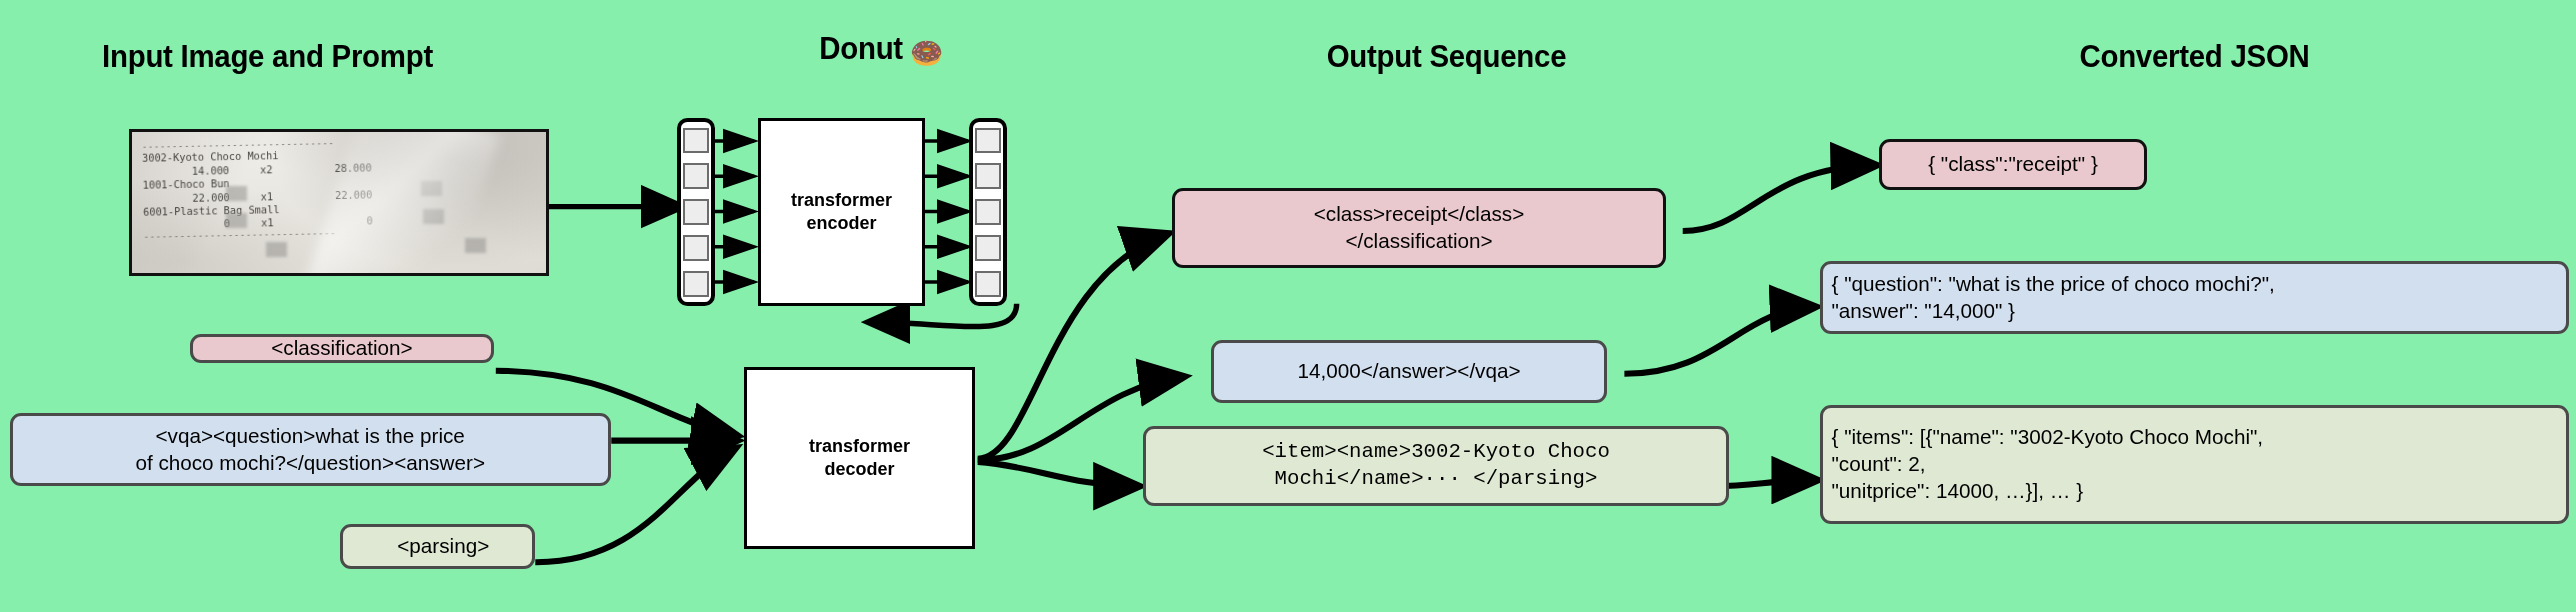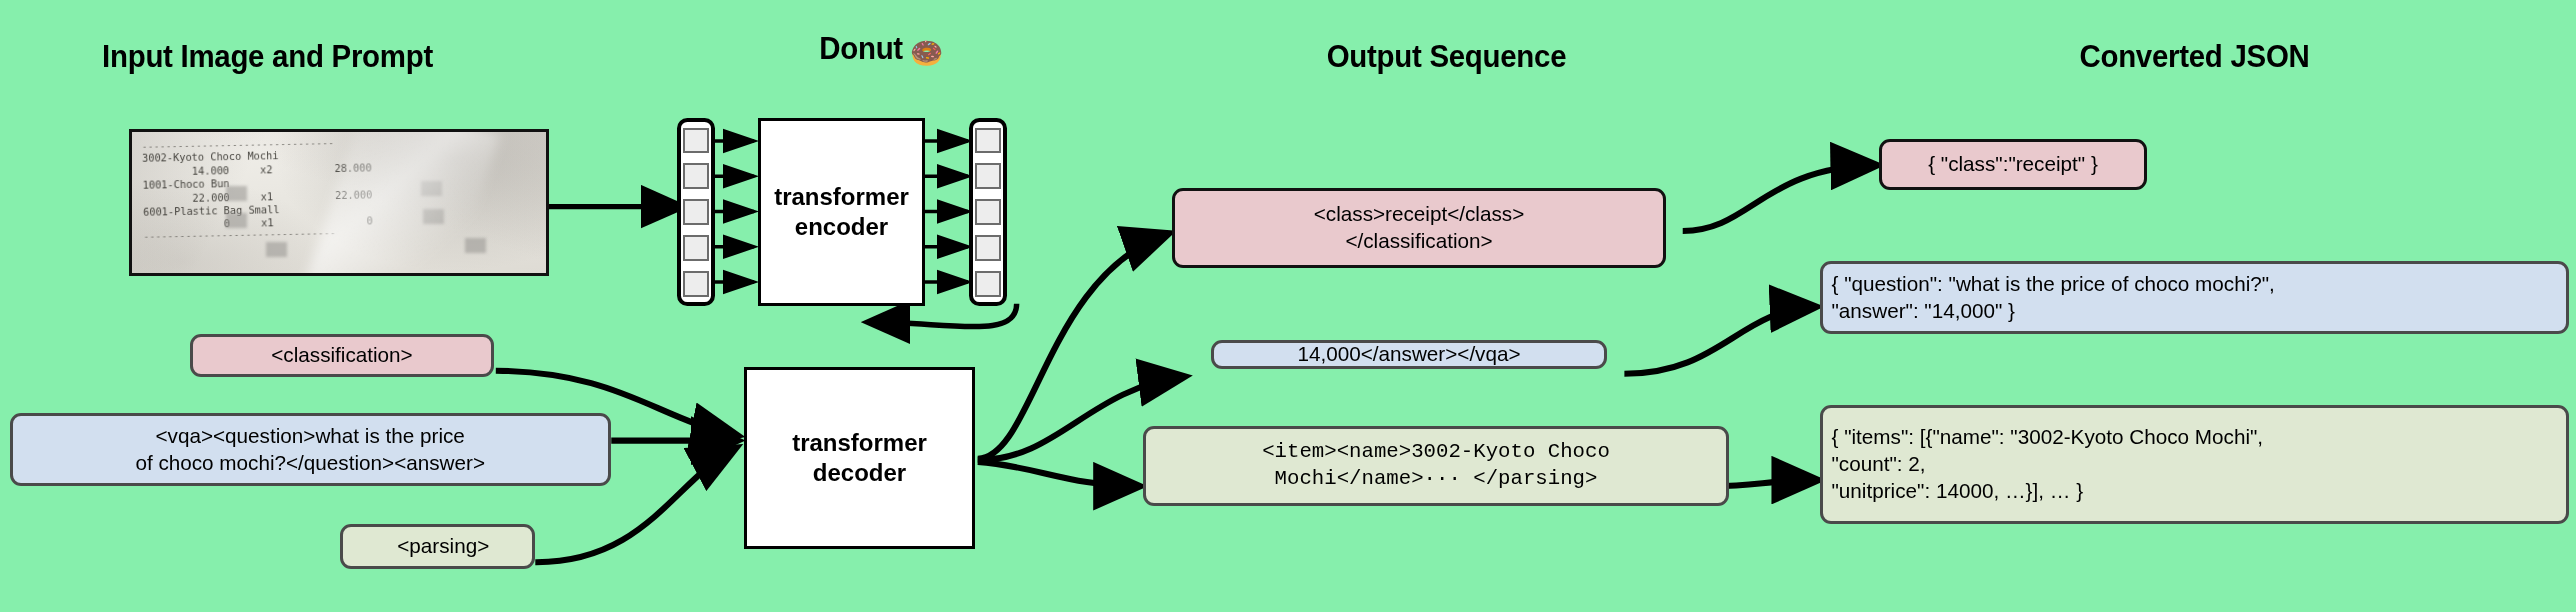--- a/index.html
+++ b/index.html
@@ -110,21 +110,21 @@
   .model-box {
     position: absolute;
     border: 3.6px solid #000000;
     background: #ffffff;
     box-sizing: border-box;
     display: flex;
     align-items: center;
     justify-content: center;
     text-align: center;
     font-weight: bold;
-    font-size: 24px;
+    font-size: 18px;
     line-height: 1.26;
     color: #000000;
   }
   
   .rbox {
     position: absolute;
     border-radius: 11px;
     box-sizing: border-box;
     display: flex;
     align-items: center;
@@ -236,31 +236,31 @@
     <div class="token-sq"></div>
     <div class="token-sq"></div>
     <div class="token-sq"></div>
     <div class="token-sq"></div>
     <div class="token-sq"></div>
   </div>
 
   <div class="model-box" style="left:744px; top:367px; width:231px; height:182px; white-space:pre-line;">transformer
 decoder</div>
 
-  <div class="rbox pink" style="left:190px; top:334px; width:304px; height:43px;">&lt;classification&gt;</div>
+  <div class="rbox pink" style="left:190px; top:334px; width:304px; height:29px;">&lt;classification&gt;</div>
 
   <div class="rbox blue" style="left:9.7px; top:413px; width:601px; height:73px;">&lt;vqa&gt;&lt;question&gt;what is the price
 of choco mochi?&lt;/question&gt;&lt;answer&gt;</div>
 
   <div class="rbox green" style="left:340px; top:524px; width:195px; height:45px;padding-left:20px;">&lt;parsing&gt;</div>
 
   <div class="rbox pink heavy" style="left:1172px; top:188px; width:494px; height:80px;">&lt;class&gt;receipt&lt;/class&gt;
 &lt;/classification&gt;</div>
 
-  <div class="rbox blue" style="left:1211px; top:340px; width:396px; height:29px;">14,000&lt;/answer&gt;&lt;/vqa&gt;</div>
+  <div class="rbox blue" style="left:1211px; top:340px; width:396px; height:63px;">14,000&lt;/answer&gt;&lt;/vqa&gt;</div>
 
   <div class="rbox green" style="left:1143px; top:426px; width:586px; height:80px;font-family:Liberation Mono, monospace;">&lt;item&gt;&lt;name&gt;3002-Kyoto Choco
 Mochi&lt;/name&gt;··· &lt;/parsing&gt;</div>
 
   <div class="rbox pink heavy" style="left:1879px; top:139px; width:268px; height:51px;">{ "class":"receipt" }</div>
 
   <div class="rbox blue left" style="left:1820px; top:261px; width:749px; height:73px;">{ "question": "what is the price of choco mochi?",
   "answer": "14,000" }</div>
 
   <div class="rbox green left" style="left:1820px; top:405px; width:749px; height:119px;">{ "items": [{"name": "3002-Kyoto Choco Mochi",

